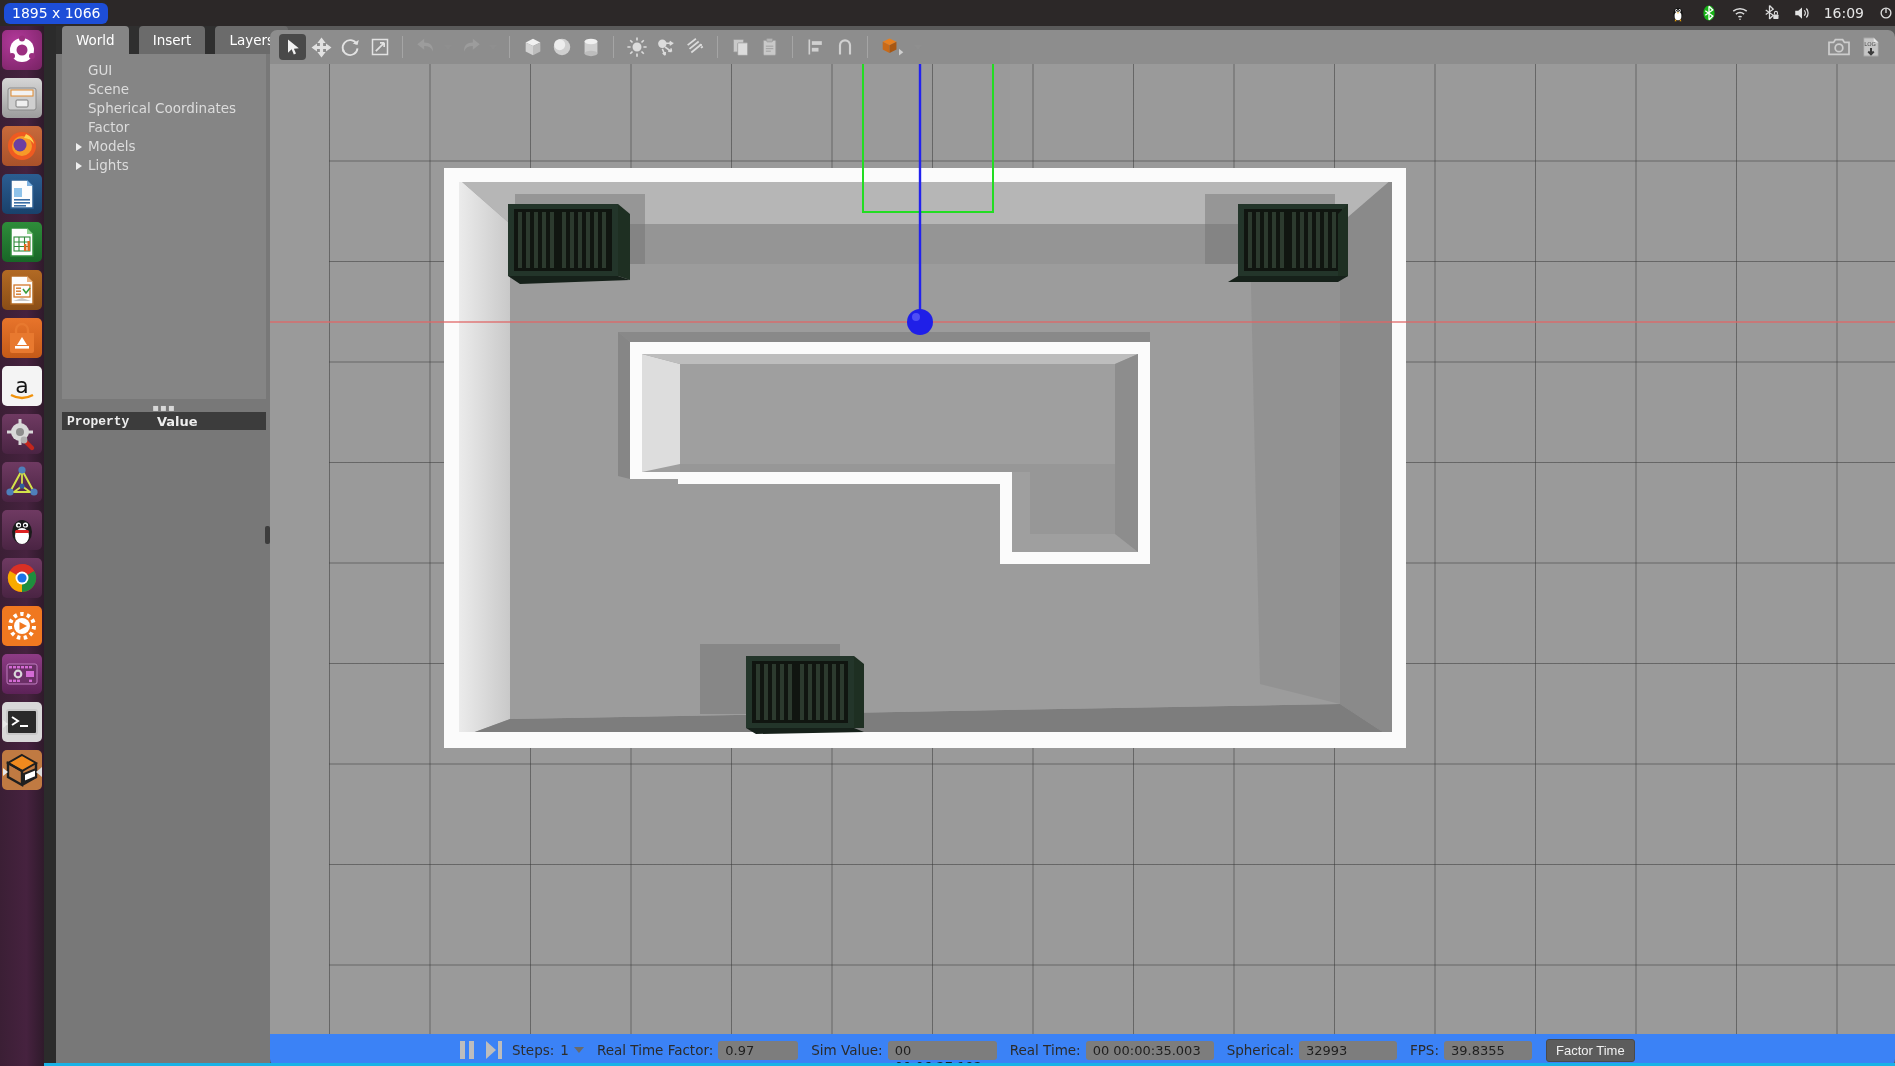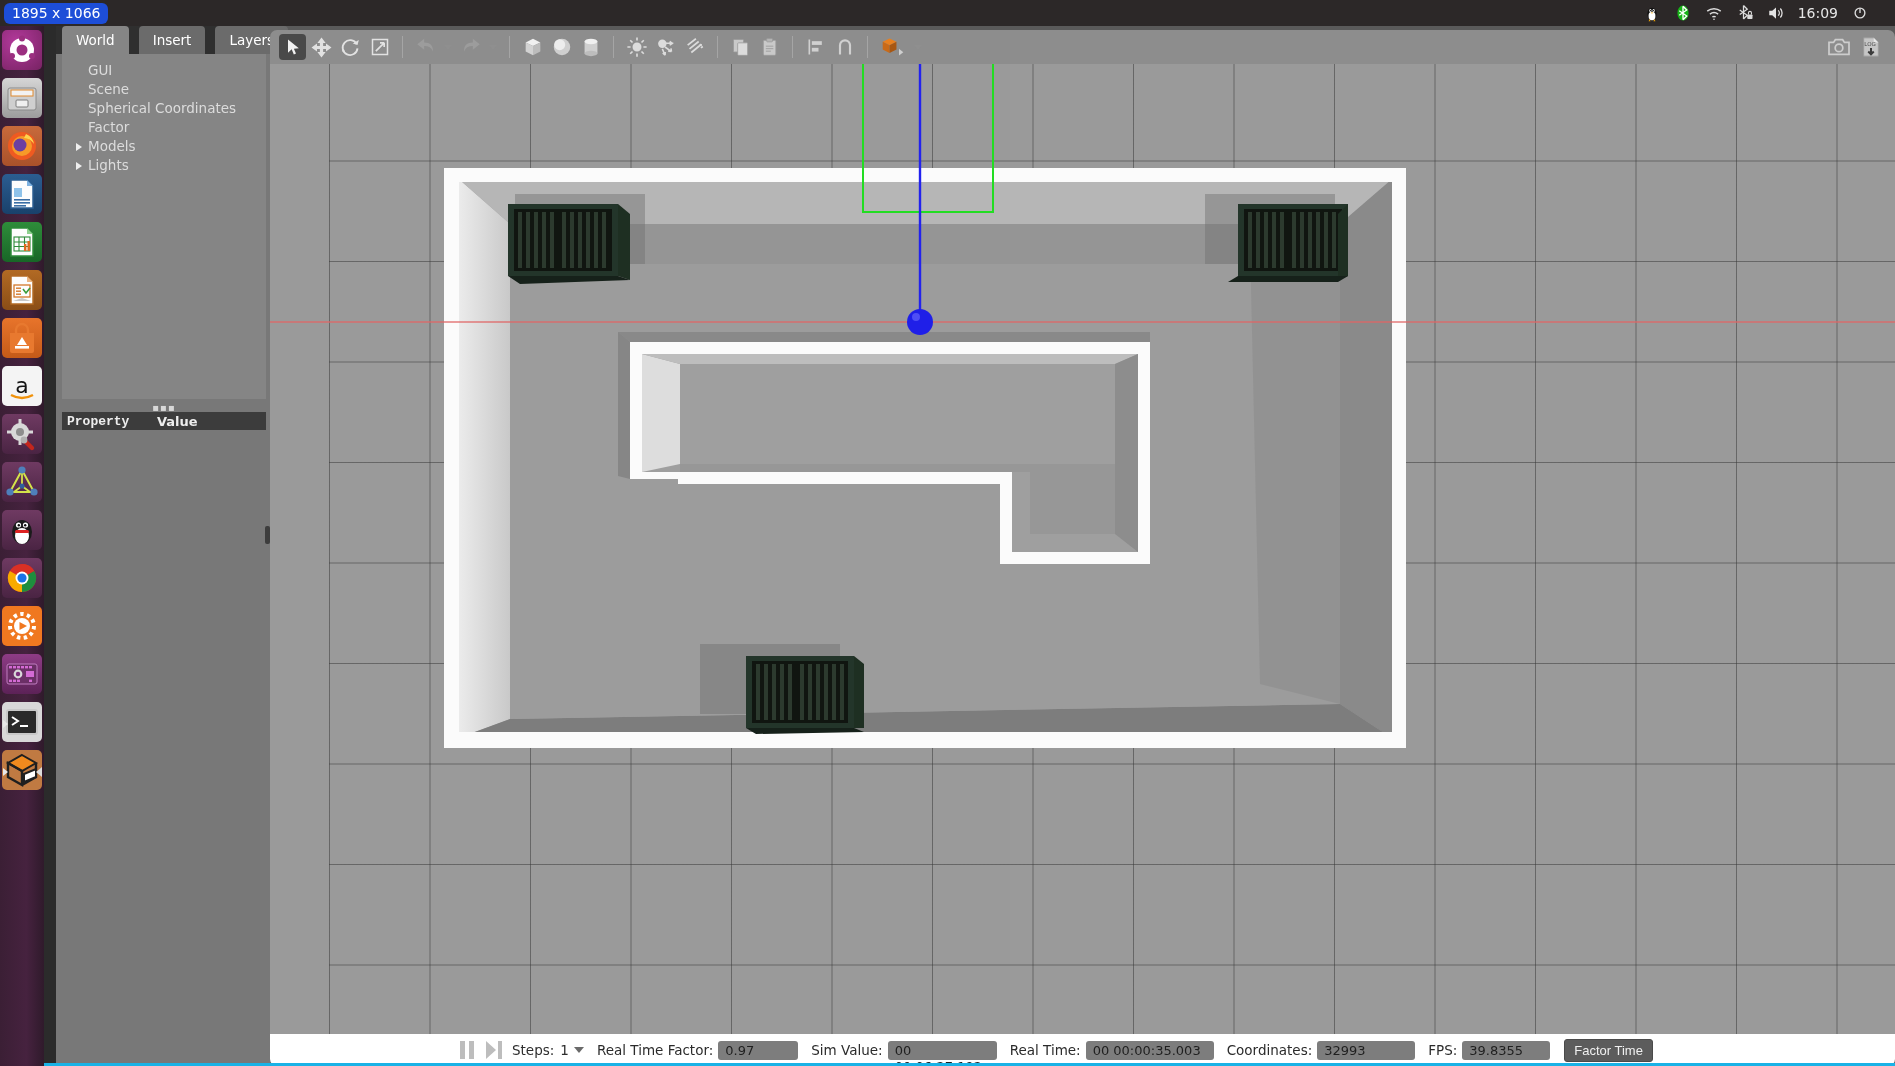--- a/index.html
+++ b/index.html
@@ -6,21 +6,21 @@
   html,body { width:1895px; height:1066px; overflow:hidden; background:#2b2b2b;
     font-family:"DejaVu Sans","Liberation Sans",sans-serif; }
 
   
   #top-panel { position:absolute; left:0; top:0; width:1895px; height:26px;
     background:#2c2828; display:flex; align-items:center; z-index:40; }
   #tooltip-size { position:absolute; left:4px; top:3px; padding:2px 8px 3px;
     background:#1d4ed8; color:#fff; font-size:14px; border-radius:6px; z-index:60;}
   #win-title { color:#d9d9d9; font-size:13px; margin-left:8px; opacity:.95;}
   #tray { margin-left:auto; display:flex; align-items:center; gap:13px;
-    padding-right:26px; color:#e6e6e6; font-size:14px; }
+    padding-right:0; color:#e6e6e6; font-size:14px; }
   .tray-ic { width:18px; height:18px; display:block; }
 
   
   #launcher { position:absolute; left:0; top:26px; width:44px; height:1040px;
     background:linear-gradient(to right,#3b1f35 0%,#46223f 60%,#2f1a2b 100%);
     z-index:35; }
   .lnch { position:relative; width:40px; height:40px; margin:4px auto 8px;
     border-radius:5px; display:flex; align-items:center; justify-content:center;
     overflow:hidden; }
   .lnch svg, .lnch div.glyph { width:36px; height:36px; }
@@ -81,21 +81,21 @@
   #grid { position:absolute; inset:0;
     background-image:
       linear-gradient(to right, rgba(60,60,60,.55) 1px, transparent 1px),
       linear-gradient(to bottom, rgba(60,60,60,.55) 1px, transparent 1px);
     background-size:100.5px 100.5px; background-position:59px -4px; }
   #grid-mask-l { position:absolute; left:0; top:0; width:59px; bottom:0;
     background:#9a9a9a; }
 
   
   #status { position:absolute; left:0; right:0; bottom:0; height:32px;
-    background:#ffffff; display:flex; align-items:center;
+    background:#3b82f6; display:flex; align-items:center;
     font-size:13.5px; color:#2e2e2e; border-radius:0 0 7px 7px;margin-top:48px;}
   .fld { background:#7d7d7d; border-radius:3px; padding:2px 7px; color:#1f1f1f;
     margin-left:5px; height:19px; line-height:16px; font-size:13px;}
   .lbl { margin-left:13px; color:#2b2b2b; }
   #resetbtn { margin-left:14px; background:#5c5c5c; color:#f0f0f0;
     border:1px solid #4a4a4a; border-radius:3px; padding:3px 9px; font-size:13px;}
   #underline { position:absolute; left:0; right:0; bottom:0; height:3px;
     background:#19b2e6; }
 </style>
 </head>
@@ -676,21 +676,21 @@
       </div>
       <span>Steps:</span>
       <span style="margin-left:6px">1</span>
       <span style="margin-left:5px;display:inline-block;width:0;height:0;border-left:5px solid transparent;border-right:5px solid transparent;border-top:6px solid #6a6a6a"></span>
       <span class="lbl">Real Time Factor:</span>
       <span class="fld" style="width:80px">0.97</span>
       <span class="lbl">Sim Value:</span>
       <span class="fld" style="width:109px">00 00:06:27.192</span>
       <span class="lbl">Real Time:</span>
       <span class="fld" style="width:128px">00 00:00:35.003</span>
-      <span class="lbl">Coordinates:</span>
+      <span class="lbl">Spherical:</span>
       <span class="fld" style="width:98px">32993</span>
       <span class="lbl">FPS:</span>
       <span class="fld" style="width:88px">39.8355</span>
       <button id="resetbtn">Factor Time</button>
     </div>
   </div>
 </div>
 
 <div id="underline"></div>
 

